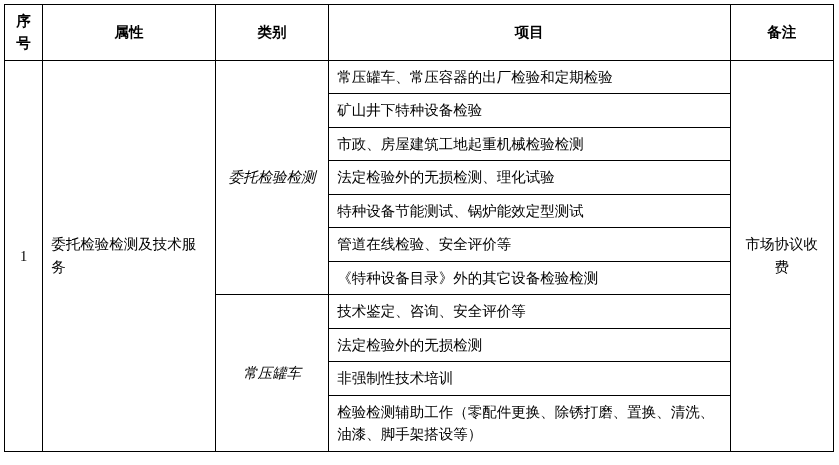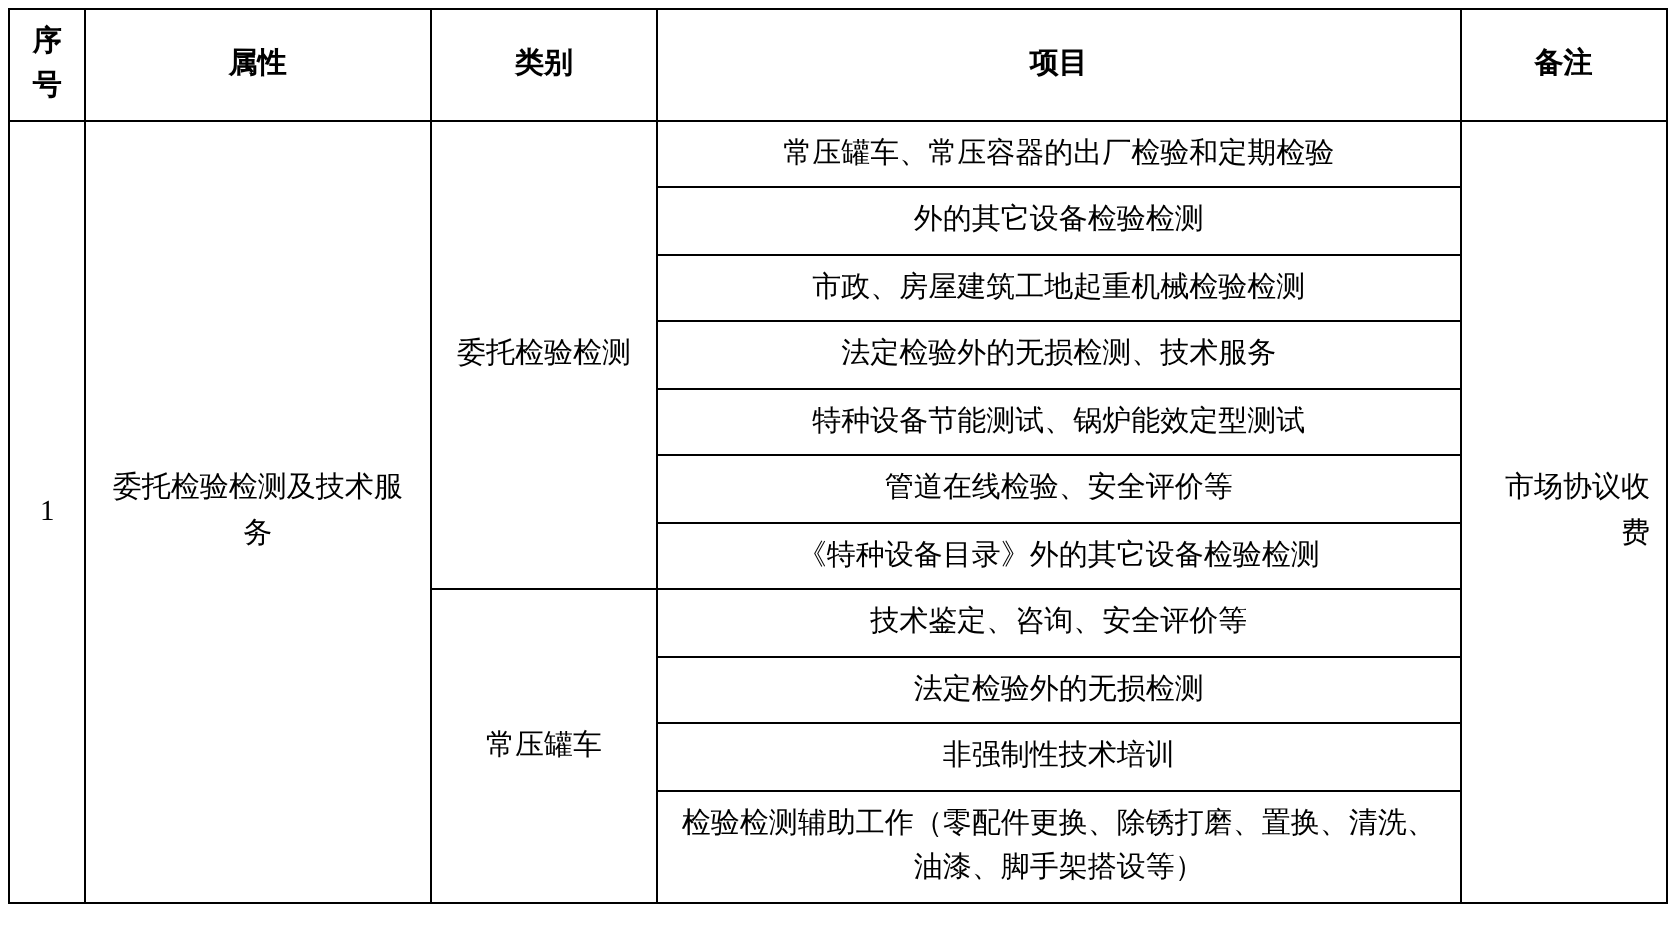--- a/index.html
+++ b/index.html
@@ -37,36 +37,37 @@
   .col-cat   { width: 113px; }
   .col-item  { width: 400px; }
   .col-note  { width: 103px; }
 
   .head td {
     text-align: center;
     font-weight: bold;
     height: 28px;
     padding: 3px 4px;
   }
-  .left { text-align: center; }
+  .left { text-align: left; }
   .cell-seq {
     text-align: center;
     vertical-align: middle;
   }
   .cell-attr {
-    text-align: center;
+    text-align: left;
     vertical-align: middle;
     line-height: 1.9;
   }
   .cell-cat {
     text-align: center;
     vertical-align: middle;
+    font-style: italic;
   }
   .cell-note {
-    text-align: right;
+    text-align: center;
     vertical-align: middle;
     line-height: 1.9;
   }
   .row-item td {
     height: 22px;
   }
   .row-item-tall td {
     height: 44px;
     line-height: 1.8;
   }
@@ -93,27 +94,27 @@
       </tr>
 
       <tr class="row-item">
         <td class="cell-seq" rowspan="11">1</td>
         <td class="cell-attr" rowspan="11">委托检验检测及技术服务</td>
         <td class="cell-cat" rowspan="7">委托检验检测</td>
         <td class="left">常压罐车、常压容器的出厂检验和定期检验</td>
         <td class="cell-note" rowspan="11">市场协议收费</td>
       </tr>
       <tr class="row-item">
-        <td class="left">外的其它设备检验检测</td>
+        <td class="left">矿山井下特种设备检验</td>
       </tr>
       <tr class="row-item">
         <td class="left">市政、房屋建筑工地起重机械检验检测</td>
       </tr>
       <tr class="row-item">
-        <td class="left">法定检验外的无损检测、技术服务</td>
+        <td class="left">法定检验外的无损检测、理化试验</td>
       </tr>
       <tr class="row-item">
         <td class="left">特种设备节能测试、锅炉能效定型测试</td>
       </tr>
       <tr class="row-item">
         <td class="left">管道在线检验、安全评价等</td>
       </tr>
       <tr class="row-item">
         <td class="left">《特种设备目录》外的其它设备检验检测</td>
       </tr>

